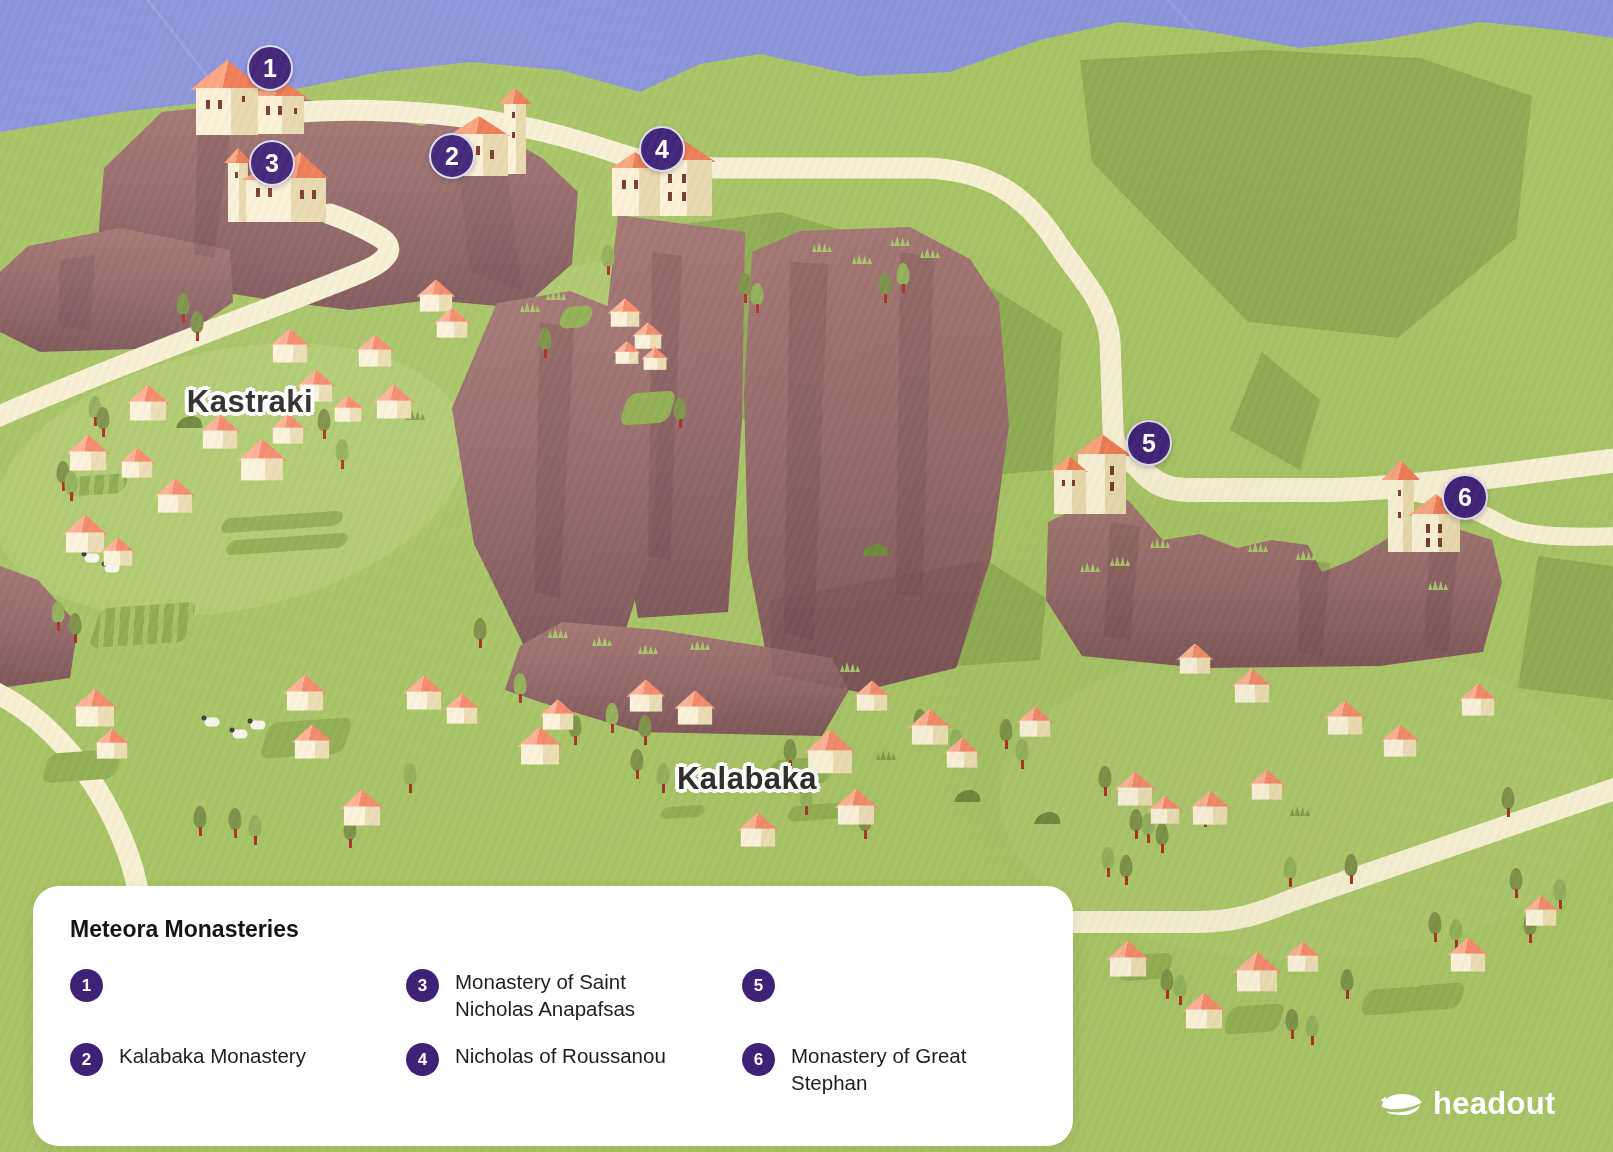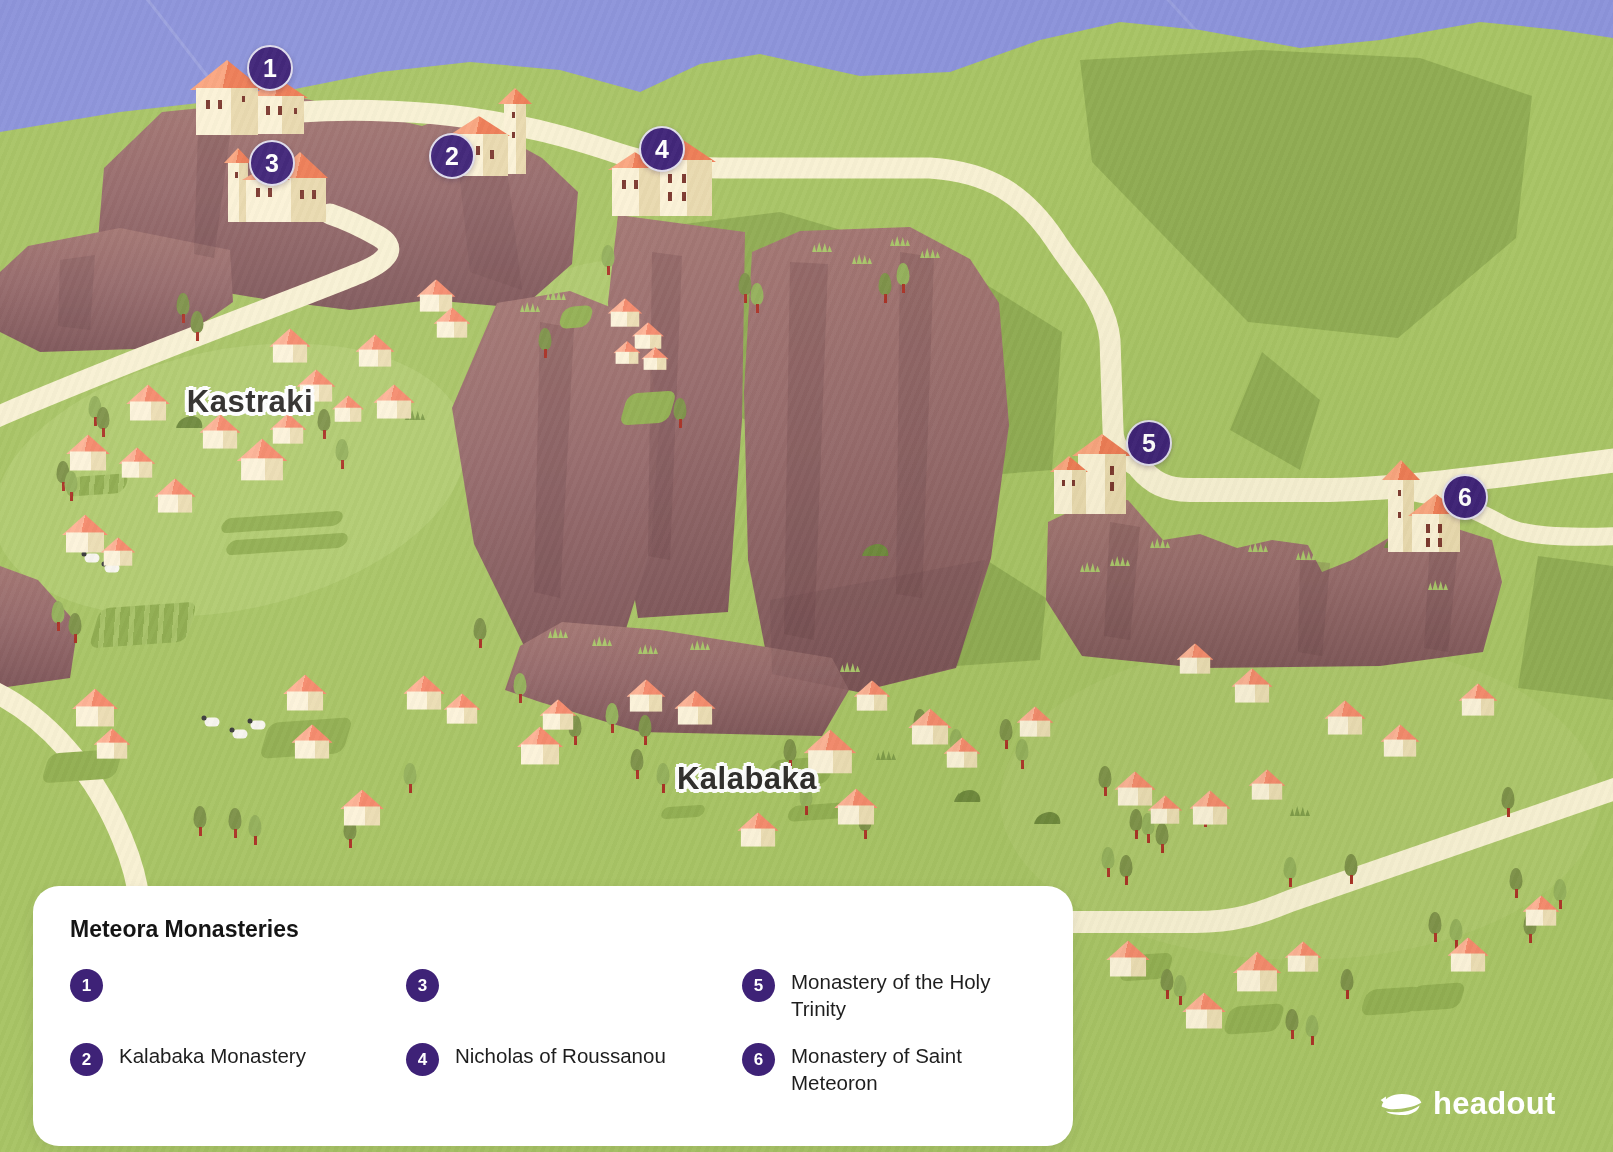--- a/index.html
+++ b/index.html
@@ -231,32 +231,32 @@
     <div class="legend-grid" id="legend-items">
         <div class="legend-item">
           <div class="legend-num">1</div>
         </div>
         <div class="legend-item">
           <div class="legend-num">2</div>
           <div class="legend-label">Kalabaka Monastery</div>
         </div>
         <div class="legend-item">
           <div class="legend-num">3</div>
+          <div class="legend-label">Monastery of Saint Nicholas Anapafsas</div>
         </div>
         <div class="legend-item">
           <div class="legend-num">4</div>
           <div class="legend-label">Nicholas of Roussanou</div>
         </div>
         <div class="legend-item">
           <div class="legend-num">5</div>
-          <div class="legend-label">Monastery of the Holy Trinity</div>
         </div>
         <div class="legend-item">
           <div class="legend-num">6</div>
-          <div class="legend-label">Monastery of Saint Meteoron</div>
+          <div class="legend-label">Monastery of Great Stephan</div>
         </div>
       </div>
   </div>
 
   <div class="logo">
     <svg class="logo-icon" viewBox="0 0 52 34">
       <path fill="#FFFFFF" d="M4,19 C6,10 16,5 27,5 C39,5 48,10 49,15 C38,21 23,23 12,22
             C8,21 5,20 4,19 Z"></path>
       <path fill="#FFFFFF" d="M9,25 C21,27 36,26 47,18 C46,24 38,29 27,29 C20,29 13,28 9,25 Z"></path>
       <path fill="#FFFFFF" d="M3,12 L9,8 L9,17 Z"></path>

